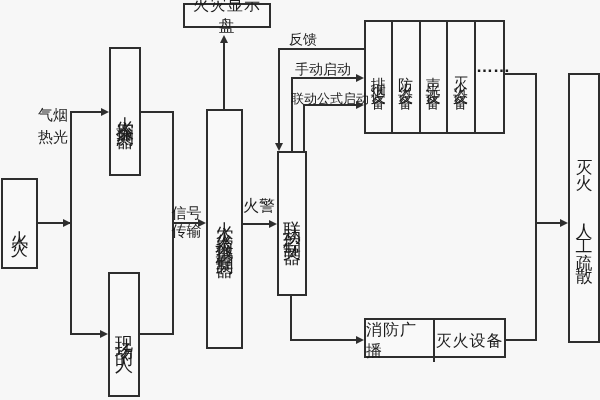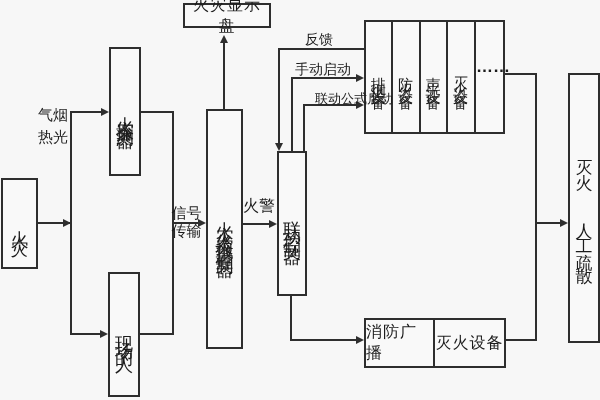--- a/index.html
+++ b/index.html
@@ -41,21 +41,21 @@
     border:2px solid #2e2e2e;box-sizing:border-box;background:#f9f9f9;
     display:grid;grid-template-columns:repeat(5,1fr);
   }
   .equip-col{
     display:flex;align-items:center;justify-content:center;
     border-right:2px solid #2e2e2e;
     font-size:15px;
   }
   .equip-col:last-child{border-right:none;}
   .comm-box{
-    position:absolute;left:364px;top:318px;width:142px;height:50px;
+    position:absolute;left:364px;top:318px;width:142px;height:40px;
     border:2px solid #2e2e2e;box-sizing:border-box;background:#f9f9f9;
     display:grid;grid-template-columns:1fr 1fr;
   }
   .comm-cell{
     display:flex;align-items:center;justify-content:center;
     font-size:16px;letter-spacing:1px;
   }
   .comm-cell:first-child{border-right:2px solid #2e2e2e;}
 </style>
 </head>
@@ -141,19 +141,19 @@
     <div>传输</div>
   </div>
 
   <div class="lbl" style="left:32px;top:104px;width:42px;text-align:center;font-size:15px;line-height:22px;">
     <div>气烟</div>
     <div>热光</div>
   </div>
 
   <div class="lbl" style="left:243px;top:196px;width:16px;text-align:center;font-size:16px;">火警</div>
 
-  <div class="lbl" style="left:305px;top:31px;font-size:14px;">反馈</div>
+  <div class="lbl" style="left:289px;top:31px;font-size:14px;">反馈</div>
 
   <div class="lbl" style="left:295px;top:61px;font-size:14px;">手动启动</div>
 
-  <div class="lbl" style="left:291px;top:90px;font-size:13px;padding-left:24px;">联动公式启动</div>
+  <div class="lbl" style="left:291px;top:90px;font-size:13px;">联动公式启动</div>
 
 </div>
 
 </body></html>

